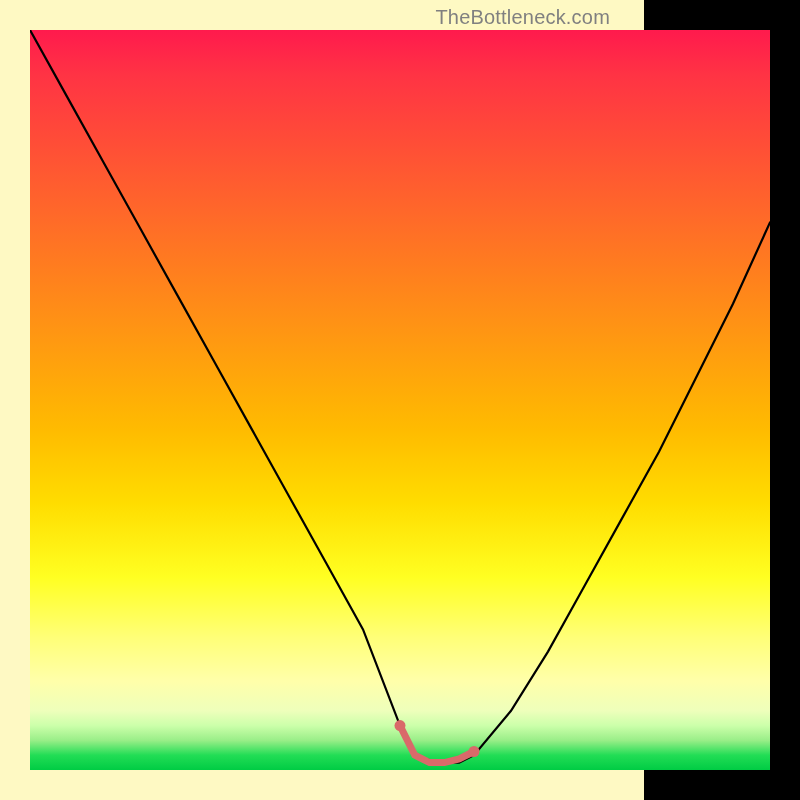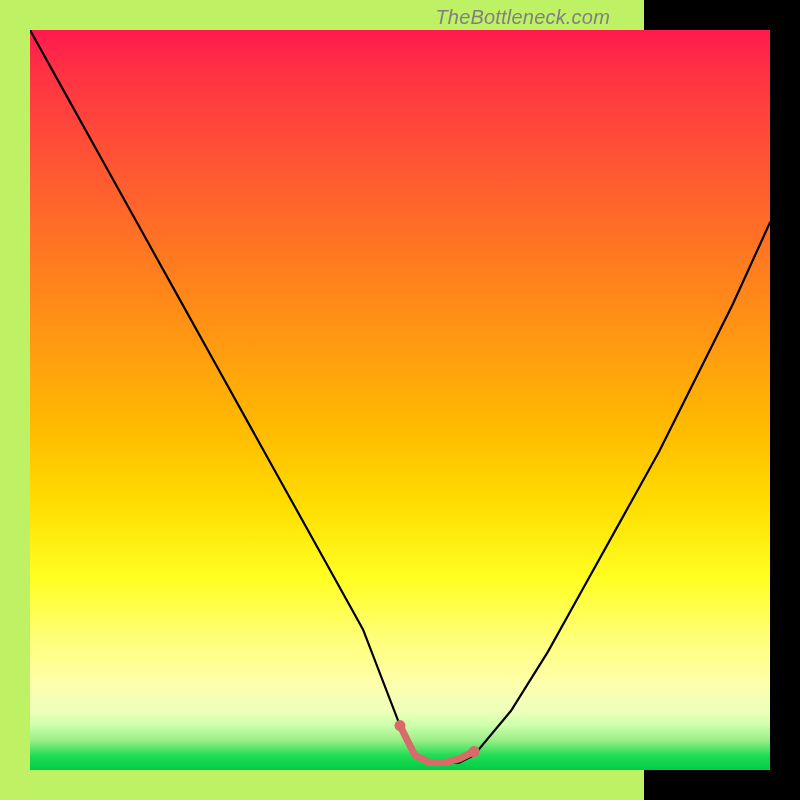--- a/index.html
+++ b/index.html
@@ -7,22 +7,21 @@
     padding: 0;
     width: 800px;
     height: 800px;
     background: #000;
     overflow: hidden;
   }
   .chart-container {
     position: relative;
     width: 644px;
     height: 800px;
-    background: #bef264;
-    font-style: italic;
+    background: #fef9c3;
   }
   .plot-area {
     position: absolute;
     left: 30px;
     top: 30px;
     width: 740px;
     height: 740px;
   }
   .gradient-bg {
     position: absolute;

